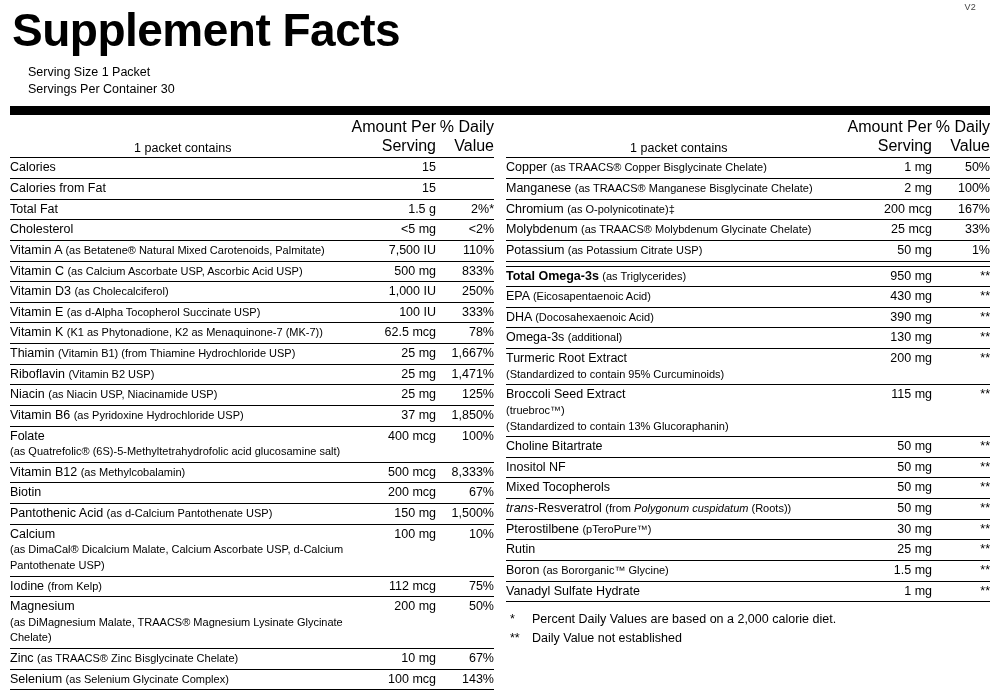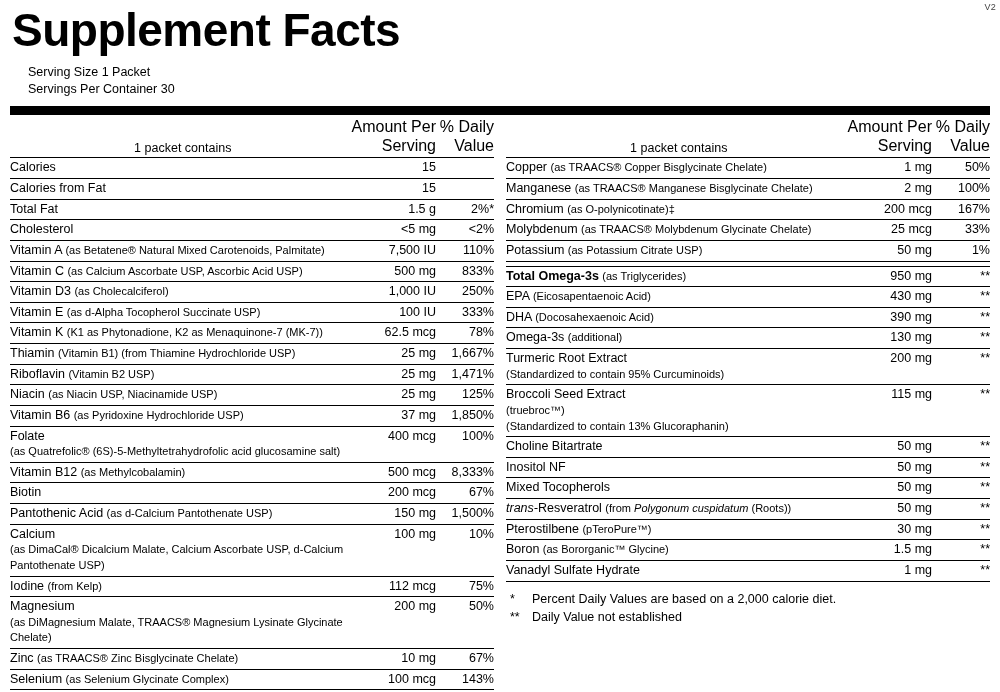--- a/index.html
+++ b/index.html
@@ -18,21 +18,21 @@
   .page {
     position: relative;
     width: 1000px;
     height: 692px;
     box-sizing: border-box;
     padding: 4px 10px 0 10px;
   }
   .version {
     position: absolute;
     top: 2px;
-    right: 4px;
+    right: 24px;
     font-size: 9px;
     color: #444;
     letter-spacing: .3px;
   }
   .title {
     font-size: 46px;
     font-weight: bold;
     letter-spacing: -0.5px;
     line-height: 1.05;
     margin: 2px 0 0 2px;
@@ -374,20 +374,25 @@
               <td class="name"><span><i>trans-</i>Resveratrol</span> <span class="small">(from <i>Polygonum cuspidatum</i> (Roots))</span></td>
               <td class="amt">50 mg</td>
               <td class="dv">**</td>
             </tr>
             <tr>
               <td class="name"><span>Pterostilbene</span> <span class="small">(pTeroPure™)</span></td>
               <td class="amt">30 mg</td>
               <td class="dv">**</td>
             </tr>
             <tr>
+              <td class="name"><span>Rutin</span></td>
+              <td class="amt">25 mg</td>
+              <td class="dv">**</td>
+            </tr>
+            <tr>
               <td class="name"><span>Boron</span> <span class="small">(as Bororganic™ Glycine)</span></td>
               <td class="amt">1.5 mg</td>
               <td class="dv">**</td>
             </tr>
             <tr>
               <td class="name"><span>Vanadyl Sulfate Hydrate</span></td>
               <td class="amt">1 mg</td>
               <td class="dv">**</td>
             </tr>
           </tbody>

